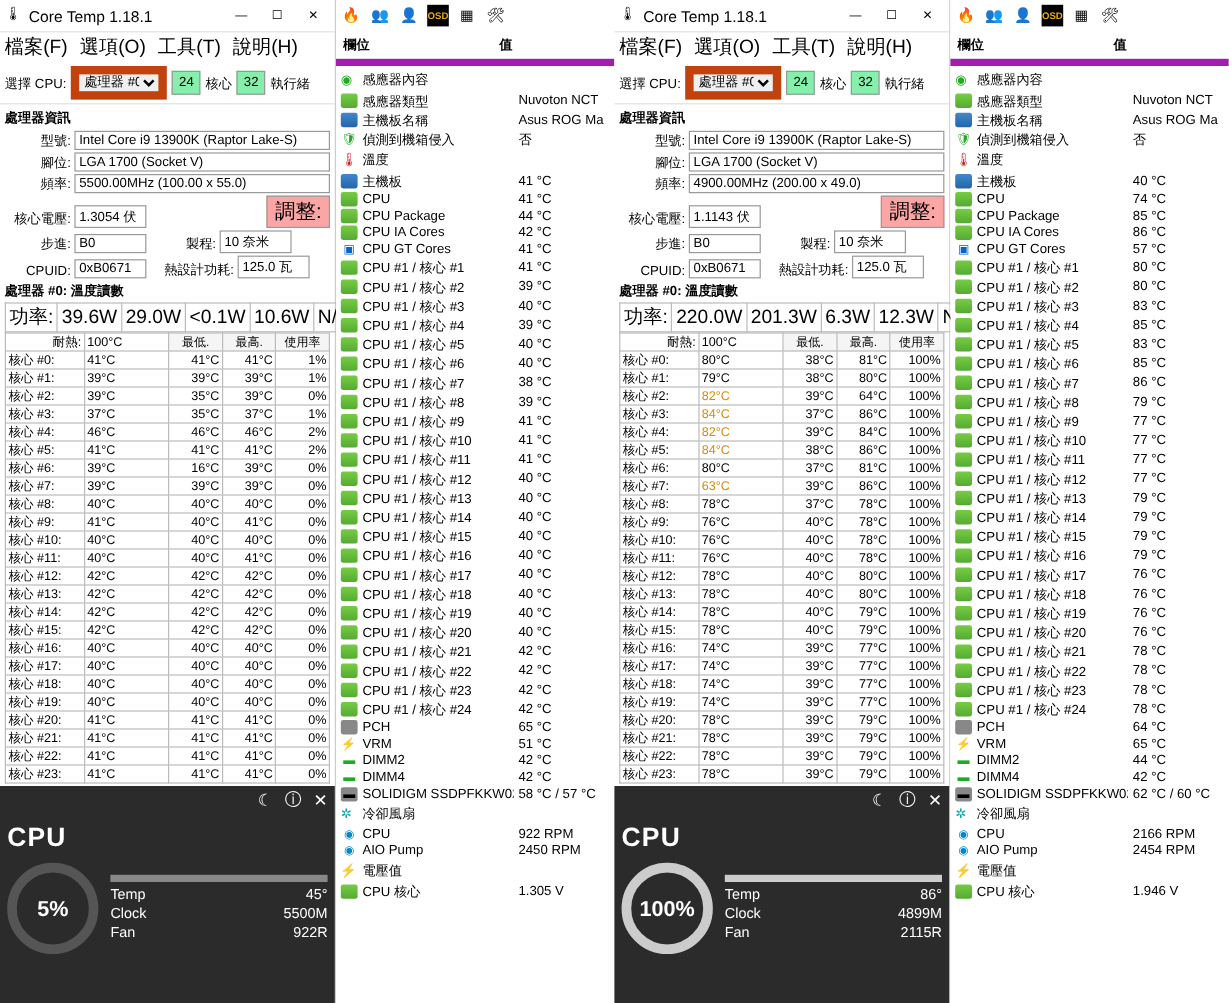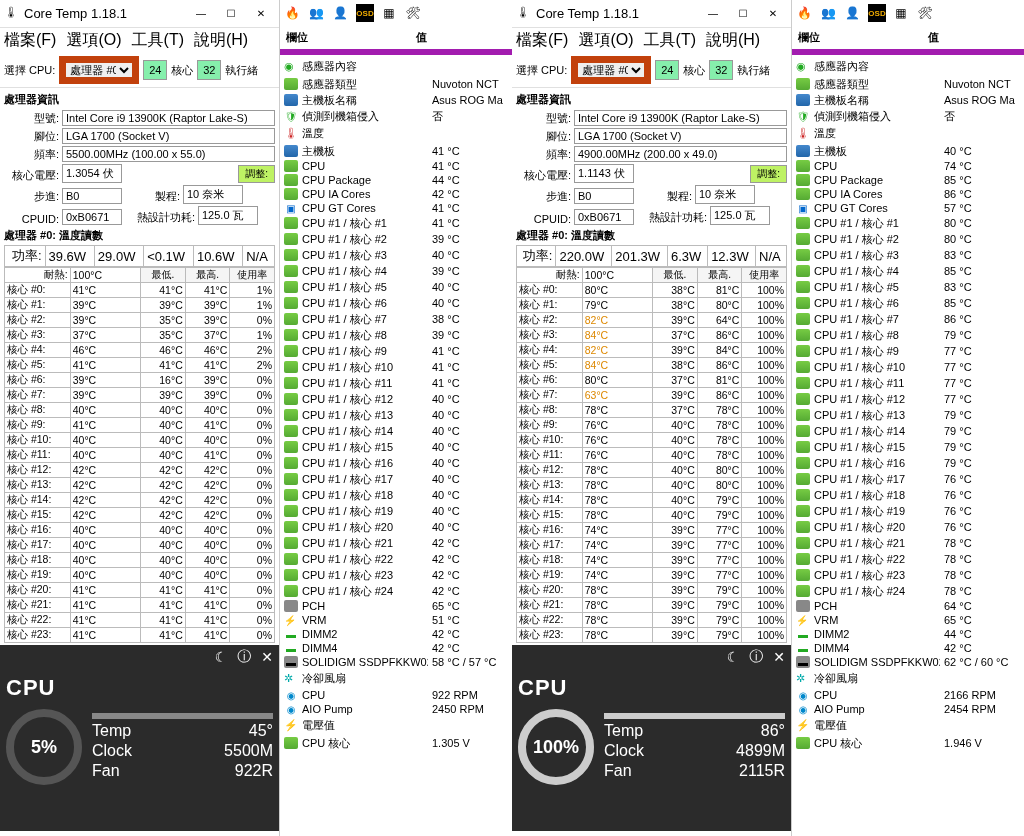--- a/index.html
+++ b/index.html
@@ -17,38 +17,38 @@
 .menubar span { cursor: pointer; }
 .selrow { display: flex; align-items: center; padding: 3px 4px; gap: 4px; border-bottom: 1px solid #e0e0e0; }
 .selrow select { font-size: 11px; flex: 1; max-width: 80px; border: 7px solid #c2410c; }
 .selrow .box { border: 1px solid #999; background: #86efac; padding: 3px 4px; min-width: 24px; text-align: center; display:inline-block; }
 .section { padding: 2px 4px; }
 .section-title { font-weight: bold; font-size: 11px; padding: 2px 0; }
 .inforow { display: flex; align-items: flex-end; padding: 1px 0; gap: 3px; }
 .inforow .lbl { width: 55px; text-align: right; }
 .inforow .val { border: 1px solid #999; background: #fff; padding: 1px 3px; flex: 1; font-size: 11px; min-width: 40px; }
 .inforow .val.short { flex: 0 0 60px; }
-.inforow .btn { border: 1px solid #999; background: #bef264; padding: 1px 6px; font-size: 10px; }
+.inforow .btn { border: 1px solid #999; background: #fca5a5; padding: 1px 6px; font-size: 17px; }
 .subsection { font-size: 11px; padding: 2px 0; font-weight: bold; }
-.powertable { width: 100%; font-size: 13px; border-collapse: collapse; }
+.powertable { width: 100%; font-size: 16px; border-collapse: collapse; }
 .powertable td { border: 1px solid #bbb; padding: 1px 3px; white-space: nowrap; }
 .coretable { width: 100%; font-size: 11px; border-collapse: collapse; }
 .coretable th { font-weight: normal; border: 1px solid #bbb; padding: 0px 2px; background: #f5f5f5; font-size: 10px; }
 .coretable td { border: 1px solid #bbb; padding: 0px 2px; font-size: 10.5px; }
 .coretable td:nth-child(1) { width: 56px; }
 .coretable td:nth-child(2) { width: 60px; }
 .coretable td:nth-child(n+3) { text-align: right; width: 38px; }
 .darkbar { background: #2b2b2b; color: #fff; height: 186px; padding: 6px; position: relative; }
 .darkbar-icons { position:absolute; top: 3px; right: 6px; display:flex; gap:10px; align-items:center; }
 .darkbar-icons span { font-size: 14px; }
 .cpu-title { font-size: 22px; font-weight: bold; letter-spacing: 1px; margin-top: 24px; }
 .gauge-row { display: flex; align-items: center; gap: 10px; margin-top: 8px; }
 .gauge { width: 76px; height: 76px; border-radius: 50%; border: 8px solid #555; display: flex; align-items: center; justify-content: center; font-size: 18px; font-weight: bold; position:relative; }
 .gauge.full::before { content:""; position:absolute; inset:-8px; border-radius:50%; border:8px solid #ccc; }
-.stats { flex: 1; font-size: 16px; }
+.stats { flex: 1; font-size: 12px; }
 .stats .bar { height: 6px; background: #888; width: 100%; margin-bottom: 2px; }
 .stats .row { display: flex; justify-content: space-between; padding: 1px 0; }
 .side-icons { display: flex; gap: 6px; padding: 4px; align-items: center; }
 .side-icons span { width: 18px; height: 18px; display: inline-flex; align-items:center; justify-content:center; font-size:12px; }
 .side-head { display:flex; padding: 4px 6px; font-size:11px; font-weight:bold; border-bottom:6px solid #a21caf; }
 .side-head .c1 { flex: 0 0 130px; }
 .side-head .c2 { flex: 1; }
 .tree { padding: 2px 4px; font-size: 11px; }
 .tree-row { display: flex; align-items: center; padding: 0.5px 0; gap: 4px; min-height: 14px; }
 .tree-row .ic { width: 14px; height: 12px; display:inline-flex; align-items:center; justify-content:center; font-size: 10px; flex-shrink:0; }

